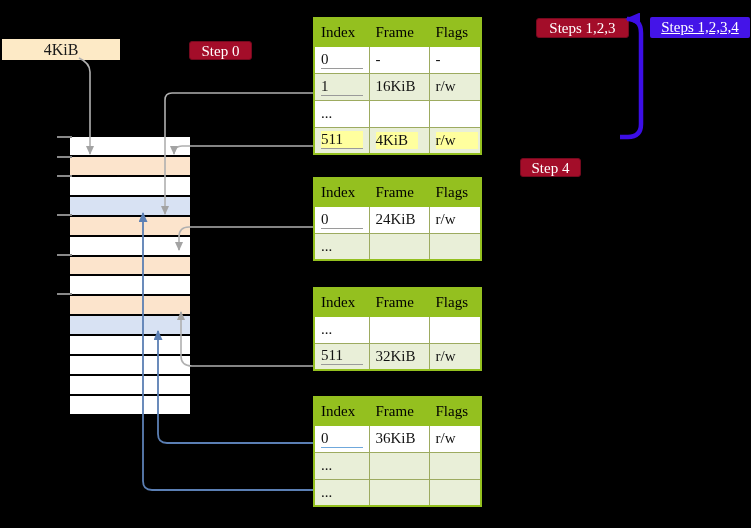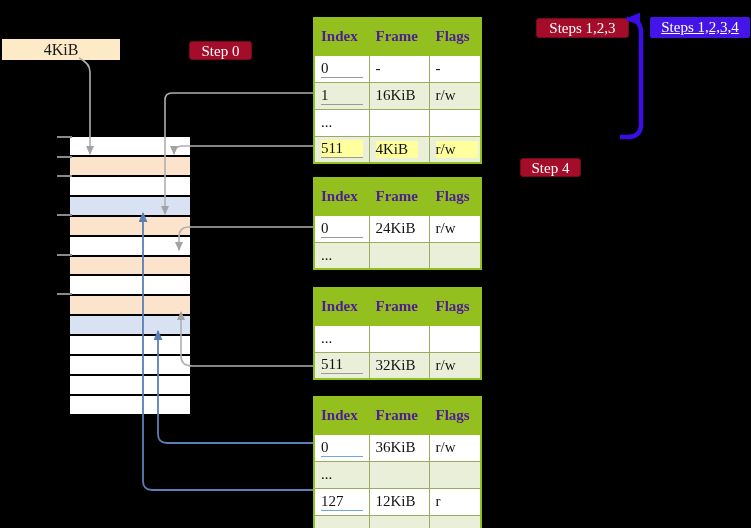--- a/index.html
+++ b/index.html
@@ -42,22 +42,22 @@
   .mem-peach{background:var(--mem-peach);}
   .mem-blue{background:var(--mem-blue);}
   
   table.ptable{
     position:absolute; left:313px; width:167px; table-layout:fixed;
     border-collapse:collapse; border:2px solid var(--header-green);
     font-size:15px; color:#111;
   }
   #table-0{top:17px;} #table-1{top:177px;} #table-2{top:287px;} #table-3{top:396px;}
   .ptable th{
-    background:var(--header-green); color:#4c1d95; font-weight:bold;
-    text-align:left; height:37px; box-sizing:border-box;
+    background:var(--header-green); color:#000000; font-weight:normal;
+    text-align:left; height:28px; box-sizing:border-box;
     padding:2px 2px 2px 6px; border:1px solid var(--header-green);
     border-left:1px solid rgba(255,255,255,.75);
   }
   .ptable th:first-child{border-left:1px solid var(--header-green);}
   .ptable td{
     background:#fff; height:27px; box-sizing:border-box;
     padding:2px 2px 2px 6px; border:1px solid #9dab60; vertical-align:middle;
   }
   .ptable th:nth-child(1),.ptable td:nth-child(1){width:55px;}
   .ptable th:nth-child(2),.ptable td:nth-child(2){width:60px;}
@@ -187,25 +187,20 @@
       <tbody>
         <tr>
           <td><span class="idx lnk-blue">0</span></td>
           <td><span>36KiB</span></td>
           <td><span>r/w</span></td>
         </tr>
         <tr class="shade">
           <td><span>...</span></td>
           <td></td>
           <td></td>
-        </tr>
-        <tr>
-          <td><span class="idx lnk-blue">127</span></td>
-          <td><span>12KiB</span></td>
-          <td><span>r</span></td>
         </tr>
         <tr class="shade">
           <td><span>...</span></td>
           <td></td>
           <td></td>
         </tr>
       </tbody>
     </table>
 
   <svg id="arrows" width="751" height="528" viewBox="0 0 751 528">

